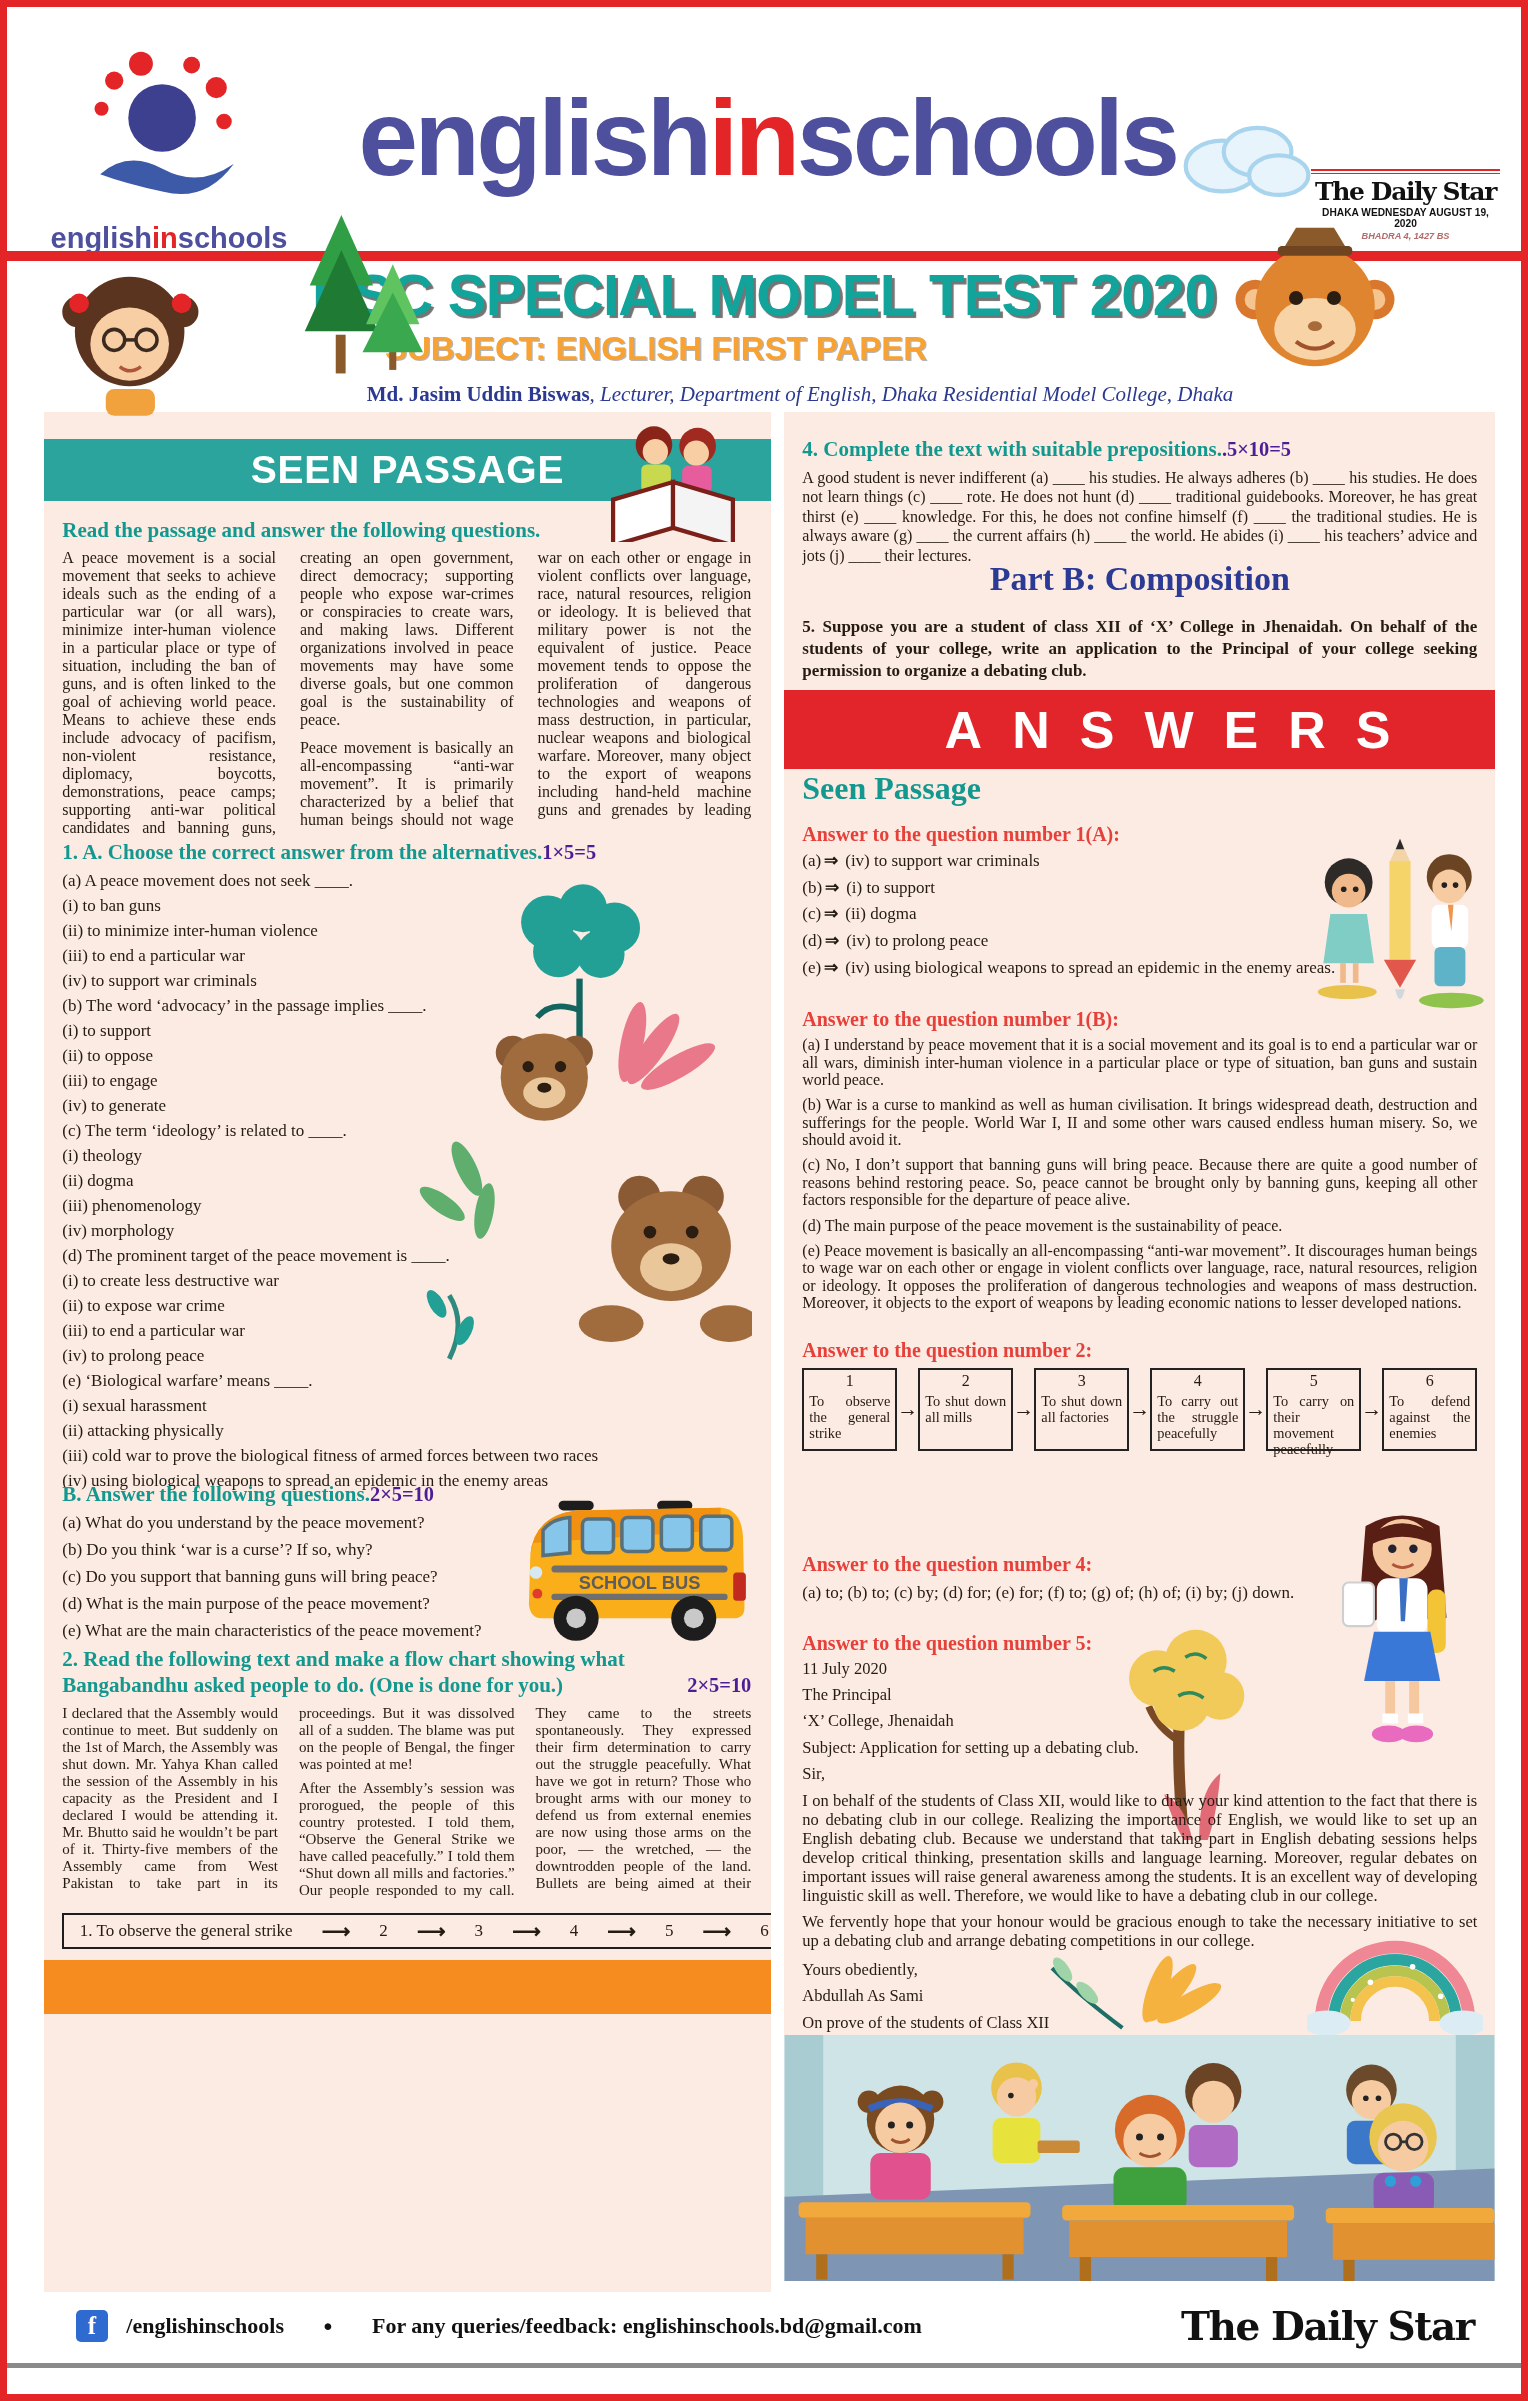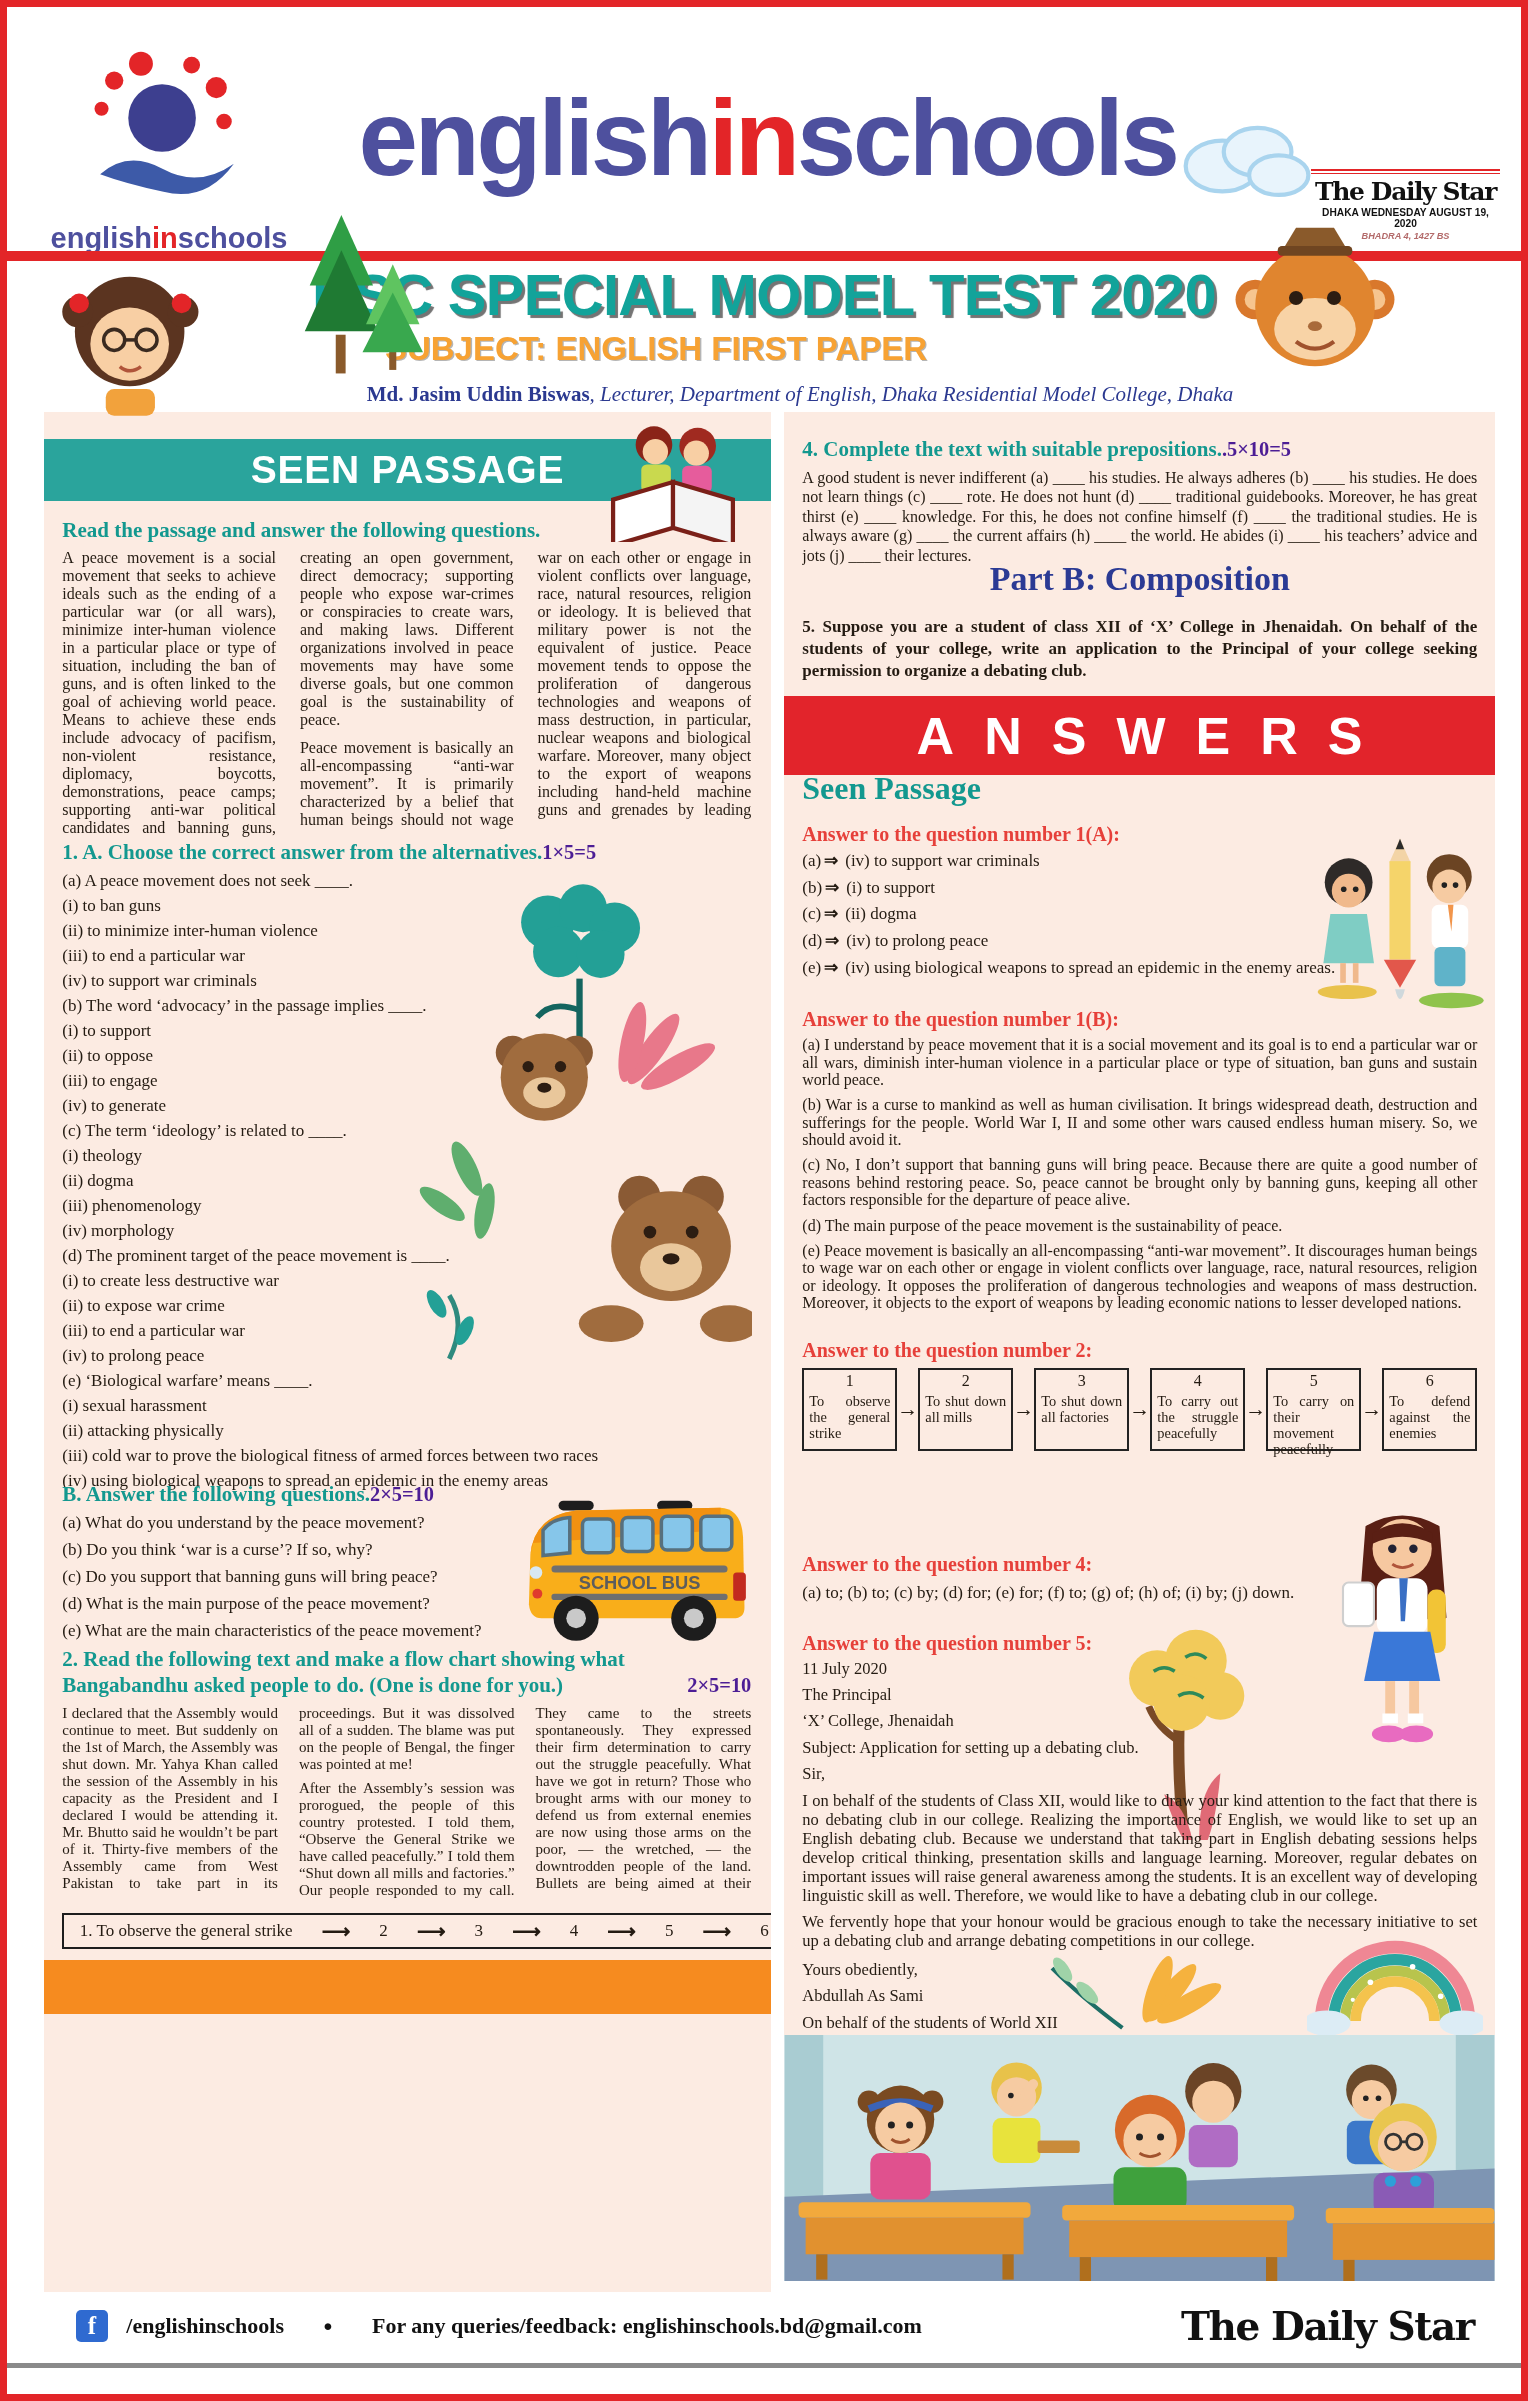--- a/index.html
+++ b/index.html
@@ -65,21 +65,21 @@
   .seed-box{top:1501px;height:32px;border:2.1px solid #1d1d1d;display:flex;align-items:center;
     justify-content:space-between;padding:0 15.5px;font-size:17px;background:#fcebe2;}
   .seed-arrow{font-weight:bold;font-size:20px;}
   .orange-bar{left:0;top:1548px;width:727px;height:54px;background:#f68b1f;position:absolute;}
   .part-a{top:1614px;text-align:center;font-weight:bold;font-size:32px;color:#2b3a94;}
   
   .q4-head{top:25px;}
   .q4-text{top:56px;height:121px;text-align:justify;font-size:16px;line-height:19.4px;overflow:hidden;}
   .part-b{top:148px;text-align:center;font-weight:bold;font-size:34px;color:#2b3a94;}
   .q5-text{top:204px;text-align:justify;font-size:17px;line-height:22px;font-weight:bold;}
-  .ans-banner{left:0;top:284px;width:711px;height:79px;background:#e2242b;display:flex;align-items:center;justify-content:center;position:absolute;}
+  .ans-banner{left:0;top:278px;width:711px;height:79px;background:#e2242b;display:flex;align-items:center;justify-content:center;position:absolute;padding-left:28px;}
   .ans-banner-text{font-family:"Liberation Sans",sans-serif;font-weight:bold;font-size:52px;color:#fff;letter-spacing:30px;padding-left:30px;}
   .seenp-head{top:358px;font-weight:bold;font-size:32px;color:#13988f;}
   .red-head{font-weight:bold;font-size:20px;color:#e6403a;}
   .a1a-head{top:411px;} .a1a-items{top:439px;font-size:17px;}
   .a-item{margin-bottom:7.7px;line-height:19px;}
   .a-item .arr{font-weight:bold;padding:0 7px 0 2.8px;}
   .a1b-head{top:596px;} 
   .a1b-paras{top:624px;font-size:16px;line-height:17.5px;text-align:justify;}
   .a1b-paras p{margin:0 0 7.7px 0;}
   .a2-head{top:927px;}
@@ -492,21 +492,21 @@
     <div class="blk-r letter">
       <div class="ln">11 July 2020</div>
       <div class="ln">The Principal</div>
       <div class="ln">‘X’ College, Jhenaidah</div>
       <div class="ln">Subject: Application for setting up a debating club.</div>
       <div class="ln">Sir,</div>
       <p>I on behalf of the students of Class XII, would like to draw your kind attention to the fact that there is no debating club in our college. Realizing the importance of English, we would like to set up an English debating club. Because we understand that taking part in English debating sessions helps develop critical thinking, presentation skills and language learning. Moreover, regular debates on important issues will raise general awareness among the students. It is an excellent way of developing linguistic skill as well. Therefore, we would like to have a debating club in our college.</p>
       <p>We fervently hope that your honour would be gracious enough to take the necessary initiative to set up a debating club and arrange debating competitions in our college.</p>
       <div class="ln close">Yours obediently,</div>
       <div class="ln">Abdullah As Sami</div>
-      <div class="ln">On behalf of the students of World XII</div>
+      <div class="ln">On prove of the students of Class XII</div>
     </div>
 
     <div class="deco" style="left:254px;top:1542px;">
       <svg width="211" height="81" viewBox="0 0 300 115">
         <path d="M20 20 Q60 60 120 105" stroke="#1d6e66" stroke-width="6" fill="none"></path>
         <ellipse cx="35" cy="22" rx="9" ry="20" transform="rotate(-35 35 22)" fill="#9fd3a8"></ellipse>
         <ellipse cx="70" cy="55" rx="9" ry="20" transform="rotate(-45 70 55)" fill="#9fd3a8"></ellipse>
         <g fill="#f5b23e">
           <ellipse cx="190" cy="55" rx="14" ry="52" transform="rotate(40 190 55)"></ellipse>
           <ellipse cx="215" cy="70" rx="14" ry="52" transform="rotate(60 215 70)"></ellipse>

